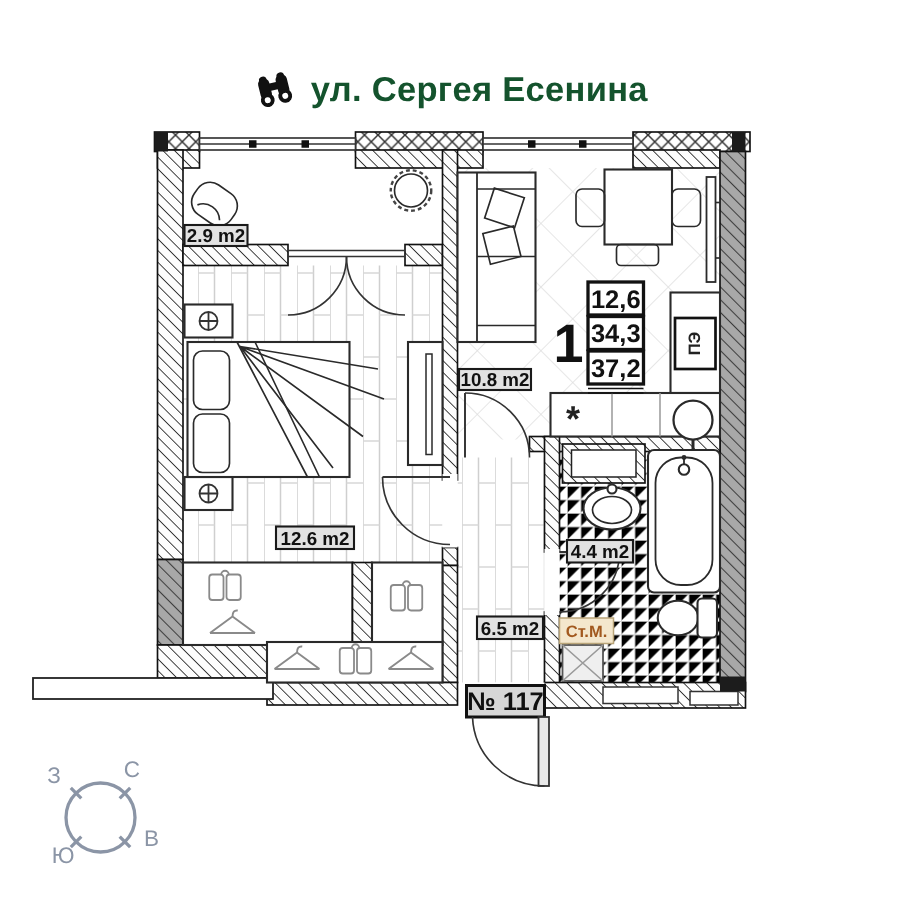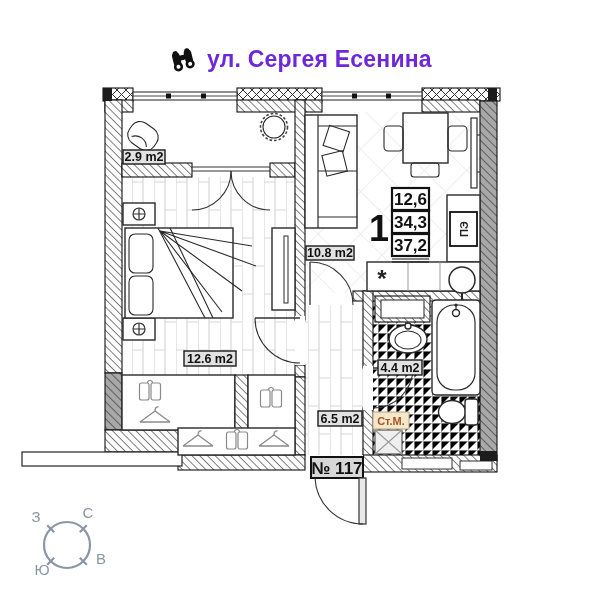--- a/index.html
+++ b/index.html
@@ -1,20 +1,20 @@
 <!DOCTYPE html>
 <html><head>
 <meta charset="utf-8">
 <style>
   html,body{margin:0;padding:0;background:#fff;}
   #screen{position:relative;width:600px;height:600px;background:#ffffff;overflow:hidden;
           font-family:"Liberation Sans",sans-serif;}
   #titlebar{position:absolute;top:46px;left:0;width:600px;display:flex;align-items:center;
             justify-content:center;gap:9px;}
-  #titlebar .ttl{font-size:23px;font-weight:bold;color:#6d28d9;letter-spacing:.2px;}
+  #titlebar .ttl{font-size:23px;font-weight:bold;color:#14532d;letter-spacing:.2px;}
   svg text{font-family:"Liberation Sans",sans-serif;}
   .area-box{fill:#e2e2e2;stroke:#1a1a1a;stroke-width:1.4;}
   .area-txt{font-size:12.5px;font-weight:bold;fill:#111;text-anchor:middle;}
   .wall{fill:url(#hatch);stroke:#111;stroke-width:1.1;}
   .dwall{fill:url(#darkhatch);stroke:#111;stroke-width:1.1;}
   .xwall{fill:url(#crosshatch);stroke:#111;stroke-width:1.1;}
   .furn{fill:#ffffff;stroke:#2a2a2a;stroke-width:1.4;}
   .thin{fill:none;stroke:#2a2a2a;stroke-width:1.1;}
   .arc{fill:none;stroke:#333;stroke-width:1.1;}
 </style>

